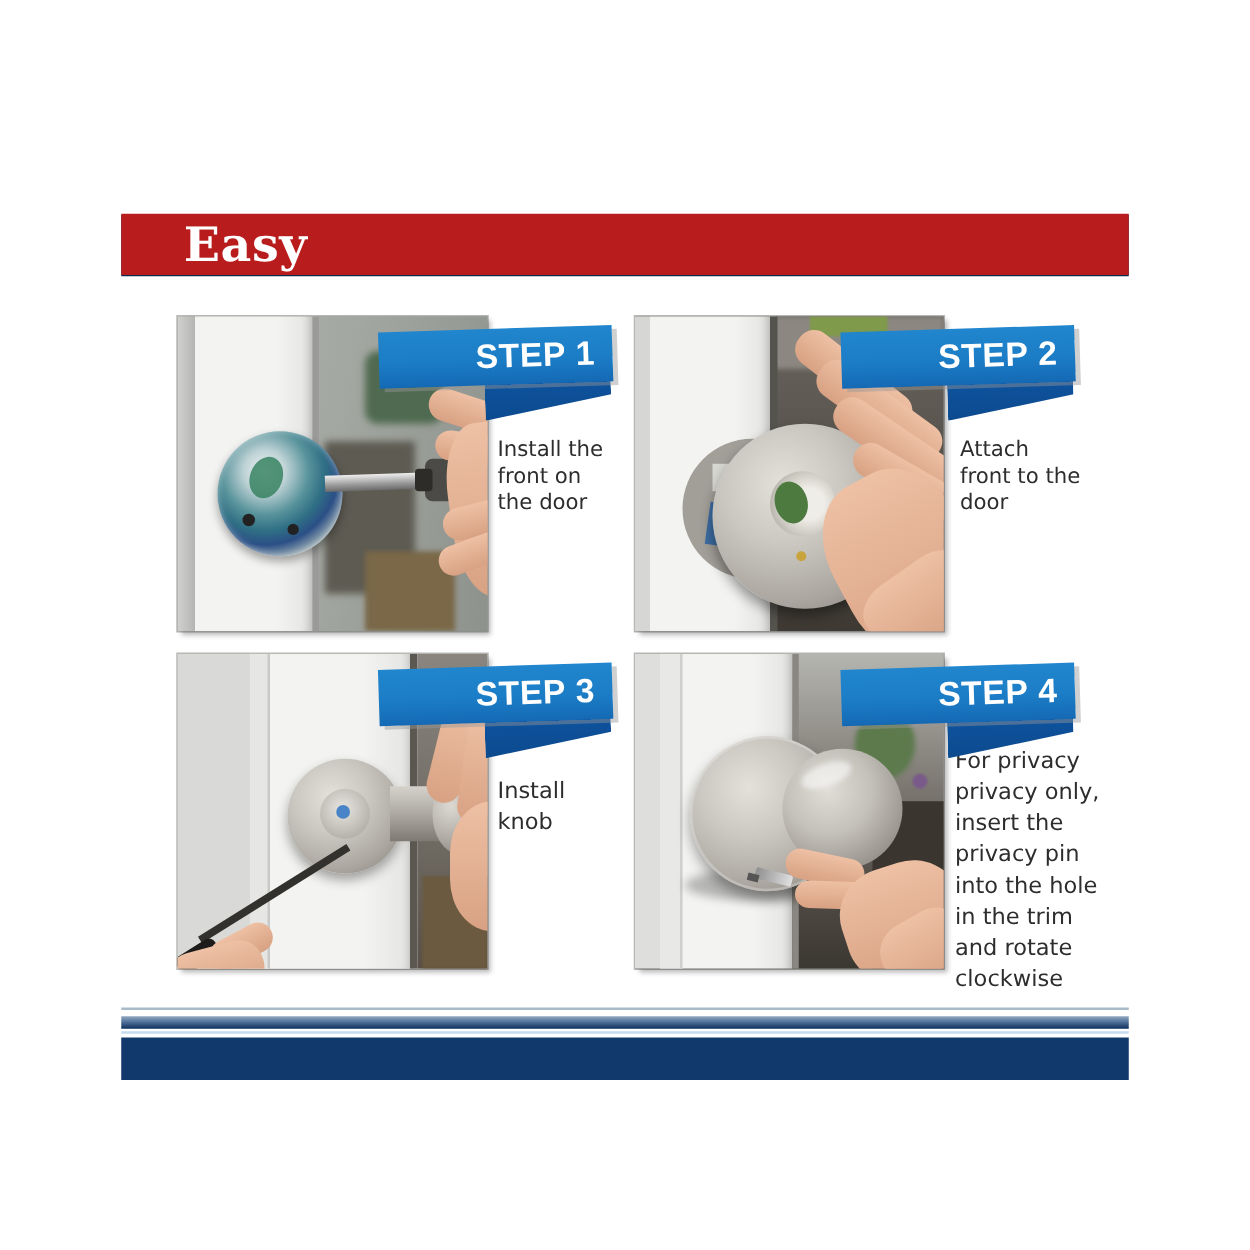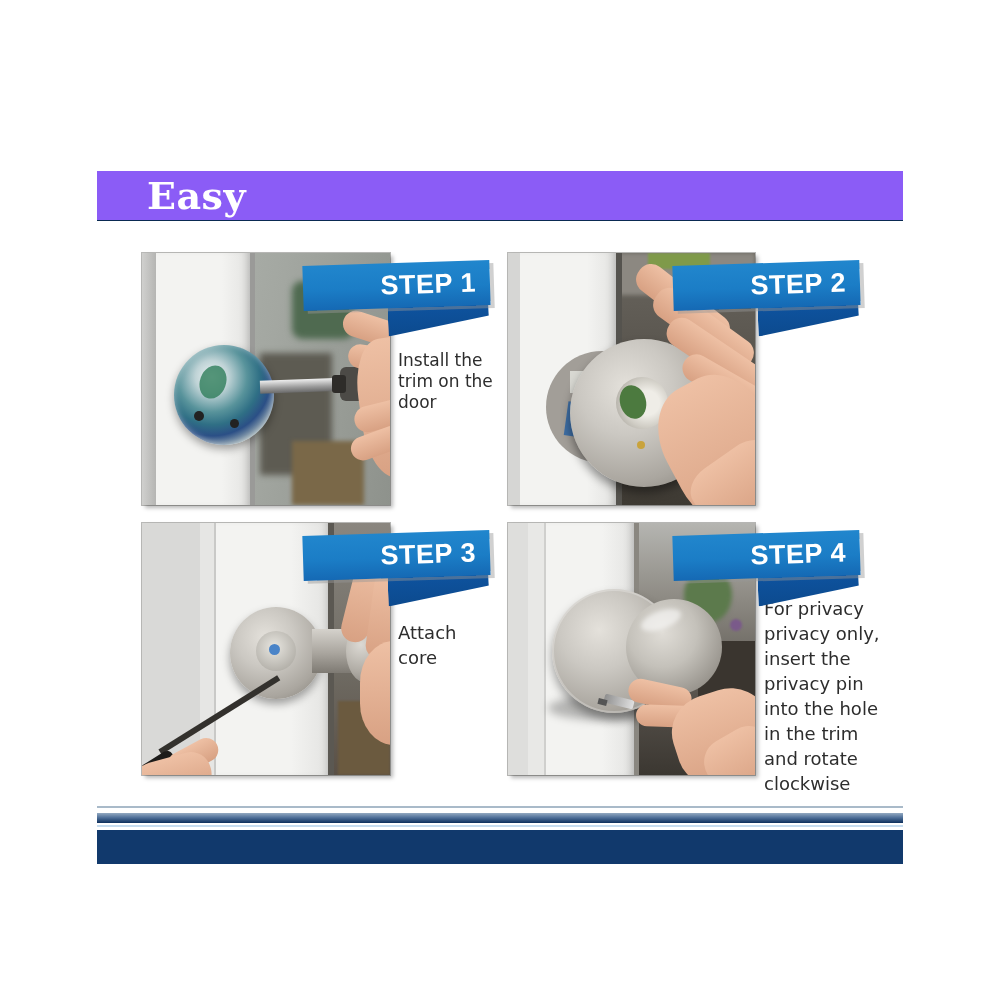--- a/index.html
+++ b/index.html
@@ -2,21 +2,21 @@
 <html><head>
 <meta charset="utf-8">
 <style>
   html,body{margin:0;padding:0;background:#ffffff;}
   .stage{position:relative;width:1000px;height:1000px;background:#ffffff;overflow:hidden;
          font-family:"Liberation Sans",sans-serif;}
   .abs{position:absolute;}
 
   
   .header-bar{position:absolute;left:97px;top:171px;width:806px;height:49px;
-              background:#8b5cf6;display:flex;align-items:baseline;padding-left:50px;
+              background:#b91c1c;display:flex;align-items:baseline;padding-left:50px;
               box-sizing:border-box;box-shadow:0 1px 0 #0a2a52;}
   .header-bold{color:#fff;font-family:"DejaVu Serif",serif;font-weight:700;font-size:38px;
                line-height:49px;letter-spacing:0.5px;}
   .header-light{color:#fff;font-family:"Liberation Serif",serif;font-weight:400;font-size:38px;
                 line-height:49px;margin-left:8px;letter-spacing:1px;}
 
   
   .step-banner{position:absolute;width:187px;height:45px;
                background:linear-gradient(180deg,#2186cd 0%,#1b7dc6 55%,#1569b4 100%);
                transform:rotate(-1.8deg);display:flex;align-items:center;justify-content:flex-end;
@@ -159,22 +159,23 @@
   <div class="step-fold" style="left:388px;top:574px;"></div>
   <div class="step-banner" style="left:303px;top:533px;">
     <span>STEP 3</span>
   </div>
 
   <div class="step-fold" style="left:758px;top:574px;"></div>
   <div class="step-banner" style="left:673px;top:533px;">
     <span>STEP 4</span>
   </div>
 
-  <div class="caption cap-sm" style="left:398px;top:350px;width:98px;">Install the trim on the door</div>
-  <div class="caption cap-lg" style="left:398px;top:620px;width:100px;">Attach core</div>
+  <div class="caption cap-sm" style="left:398px;top:350px;width:98px;">Install the front on the door</div>
+  <div class="caption cap-sm" style="left:768px;top:350px;width:100px;">Attach front to the door</div>
+  <div class="caption cap-lg" style="left:398px;top:620px;width:100px;">Install knob</div>
   <div class="caption cap-lg" style="left:764px;top:596px;width:116px;">For privacy privacy only, insert the privacy pin into the hole in the trim and rotate clockwise</div>
 
   <div class="f-line1"></div>
   <div class="f-band"></div>
   <div class="f-line2"></div>
   <div class="f-bar"></div>
 
 </div>
 
 </body></html>

